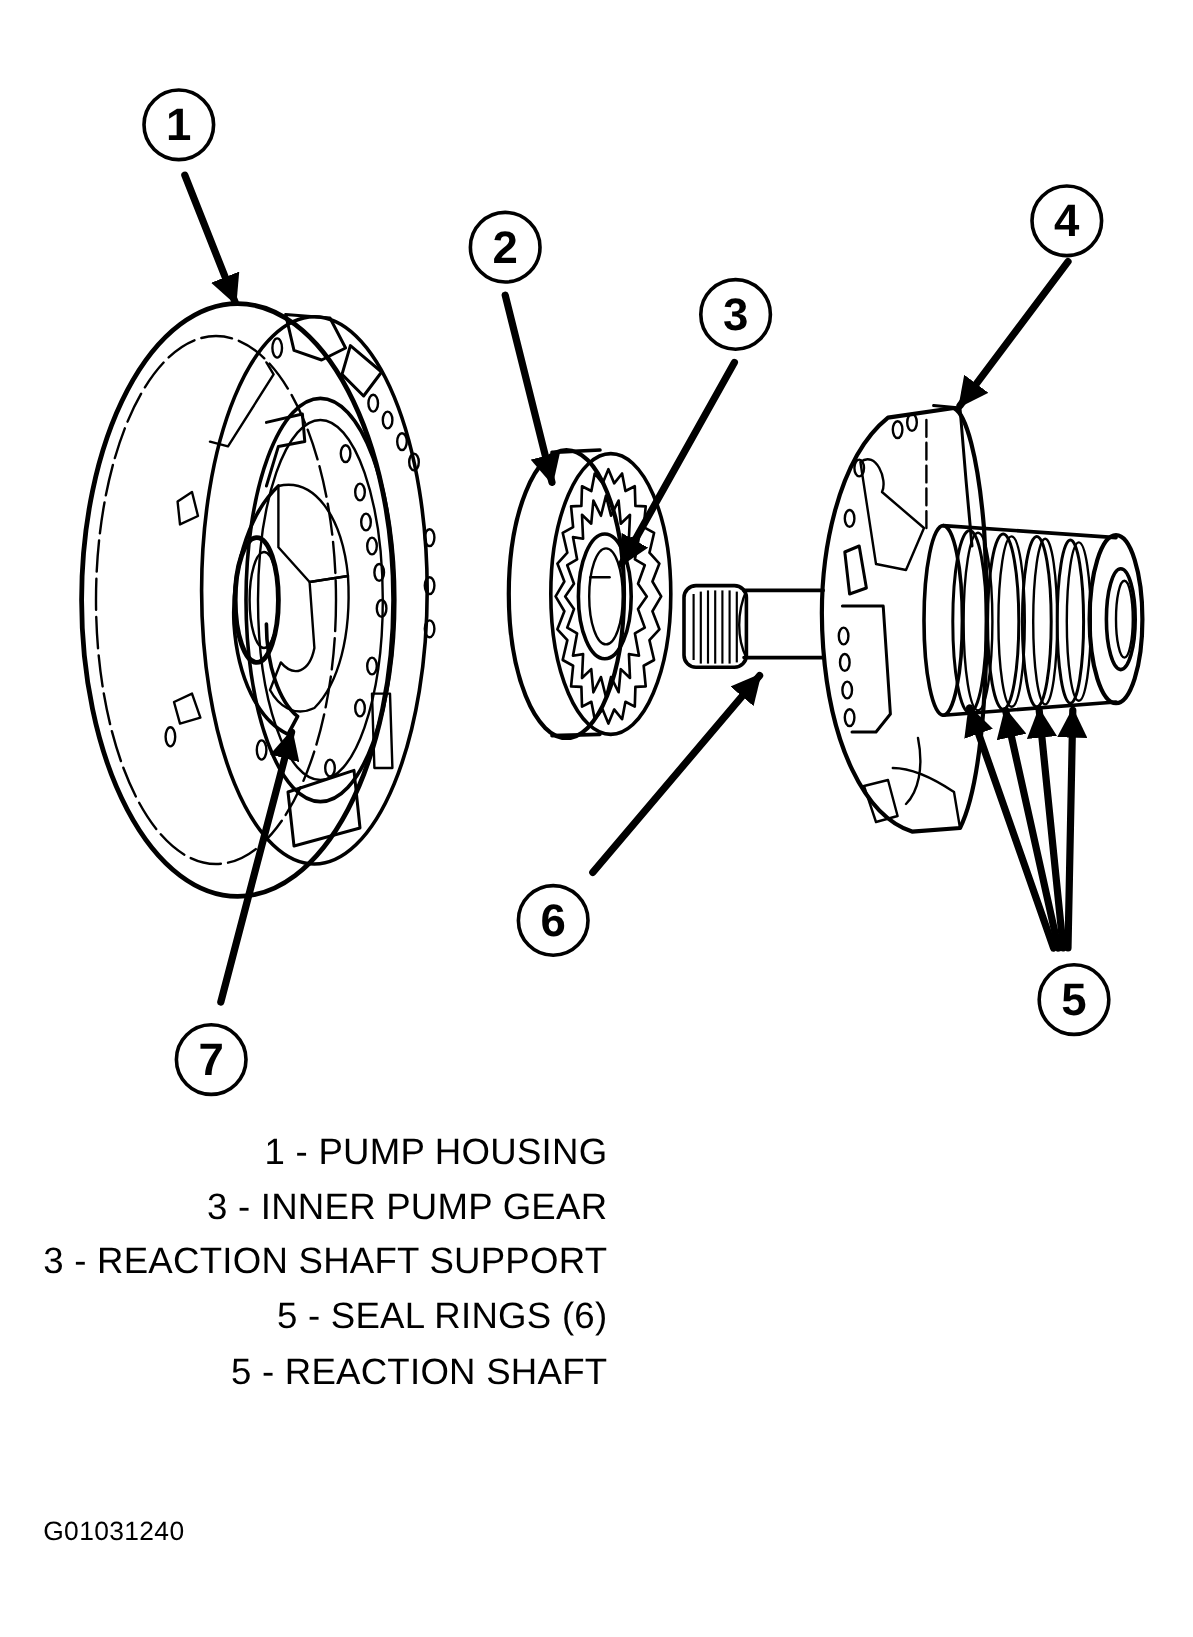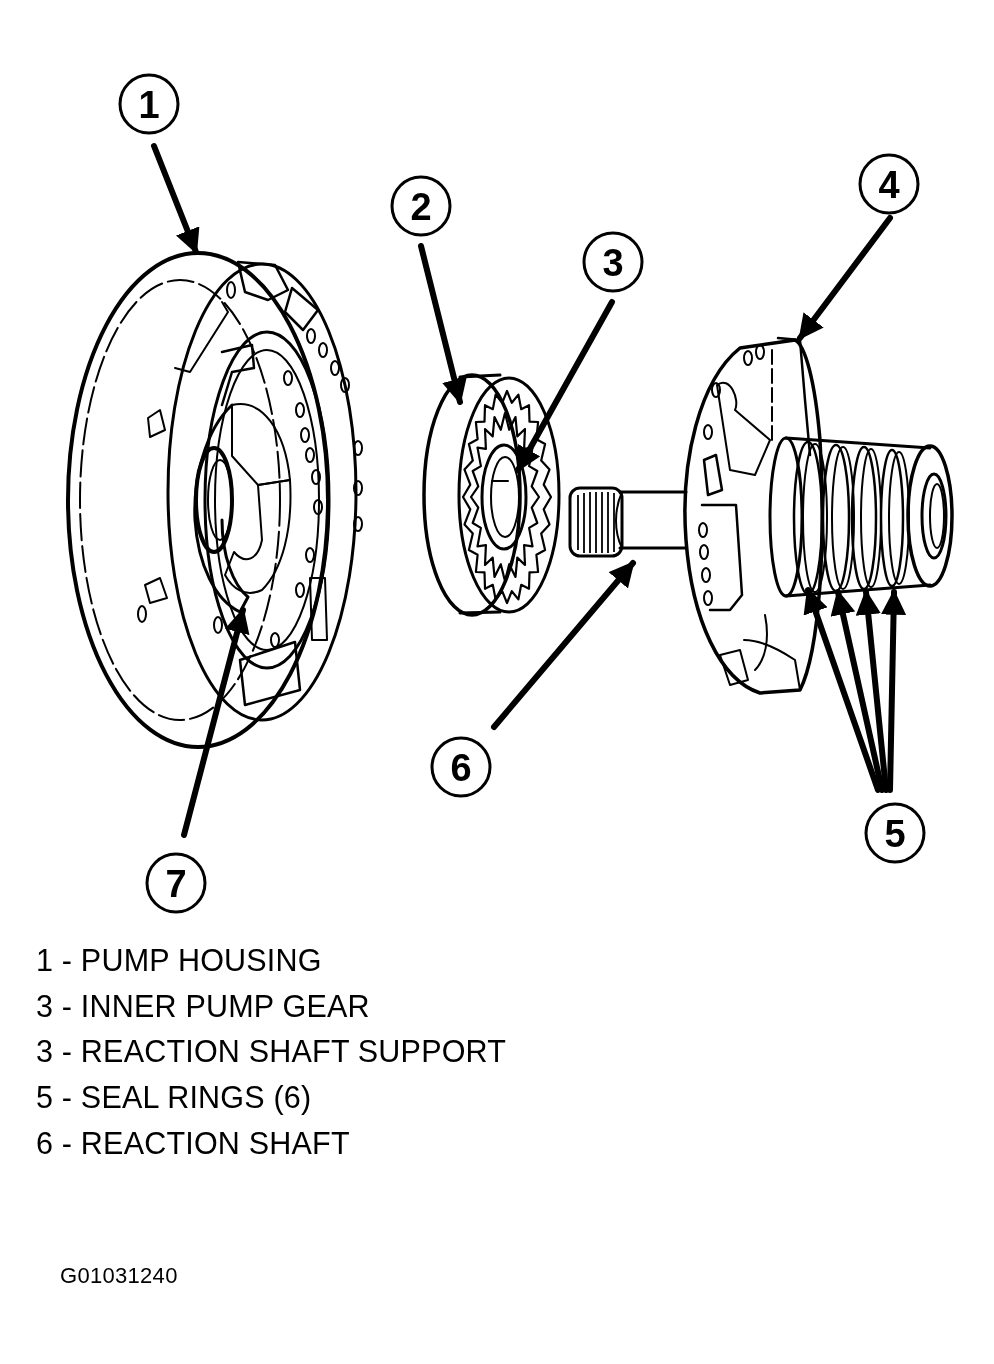--- a/index.html
+++ b/index.html
@@ -1,21 +1,21 @@
 <!DOCTYPE html>
 <html><head>
 <meta charset="utf-8">
 <style>
   html, body { margin: 0; padding: 0; background: #ffffff; }
   body { width: 994px; height: 1364px; position: relative; overflow: hidden; font-family: "Liberation Sans", sans-serif; color: #000; }
   #diagram { position: absolute; left: 0; top: 0; width: 994px; height: 930px; }
   .callout-text { font-family: "Liberation Sans", sans-serif; font-size: 38px; font-weight: 700; text-anchor: middle; dominant-baseline: central; fill: #000; }
-  #legend { position: absolute; left: 36px; top: 938px; }
+  #legend { position: absolute; left: 36px; top: 938px; text-align: right; }
   .legend-item { font-size: 30.5px; line-height: 45.7px; white-space: nowrap; letter-spacing: 0.2px; }
-  #figure-id { position: absolute; left: 36px; top: 1263px; font-size: 22px; letter-spacing: 0.3px; margin-left: 24px; }
+  #figure-id { position: absolute; left: 36px; top: 1263px; font-size: 22px; letter-spacing: 0.3px; }
   .ln { fill: none; stroke: #000; stroke-linecap: round; stroke-linejoin: round; }
 </style>
 </head>
 <body>
 
 <svg id="diagram" viewBox="0 0 994 930" xmlns="http://www.w3.org/2000/svg">
   <defs>
     <marker id="ah" viewBox="0 0 10 10" refX="9" refY="5" markerWidth="4.2" markerHeight="4.2" orient="auto-start-reverse" markerUnits="strokeWidth">
       <path d="M0,0 L10,5 L0,10 z" fill="#000"></path>
     </marker>
@@ -182,16 +182,16 @@
     <circle cx="176" cy="883" r="29" fill="#fff" stroke="#000" stroke-width="3"></circle>
     <text class="callout-text" x="176" y="884">7</text>
   </g>
 </svg>
 
 <div id="legend">
   <div class="legend-item">1 - PUMP HOUSING</div>
   <div class="legend-item">3 - INNER PUMP GEAR</div>
   <div class="legend-item">3 - REACTION SHAFT SUPPORT</div>
   <div class="legend-item">5 - SEAL RINGS (6)</div>
-  <div class="legend-item">6 - REACTION SHAFT</div>
+  <div class="legend-item">5 - REACTION SHAFT</div>
 </div>
 
 <div id="figure-id">G01031240</div>
 
 </body></html>

